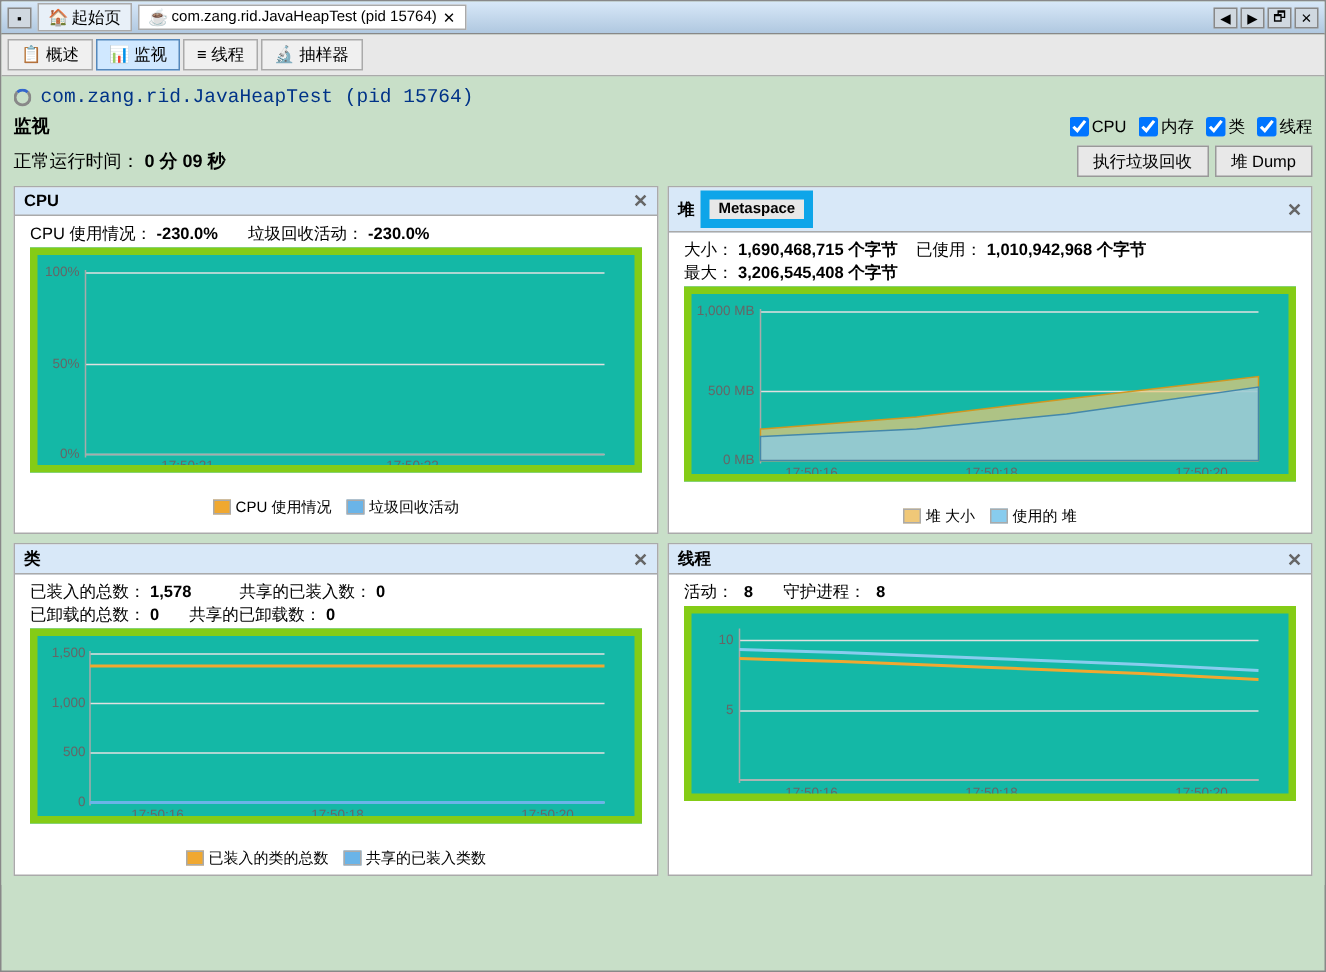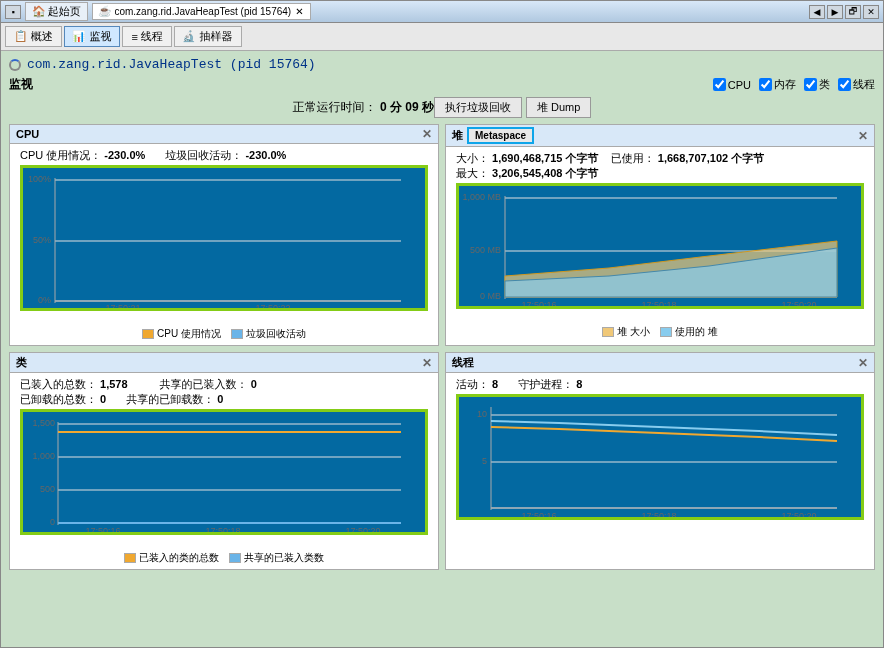--- a/index.html
+++ b/index.html
@@ -117,21 +117,21 @@
     }
     .checkbox-item {
       display: flex;
       align-items: center;
       gap: 2px;
     }
     .runtime-info {
       font-size: 12px;
       margin-bottom: 6px;
       display: flex;
-      justify-content: center;
+      justify-content: space-between;
       align-items: center;
     }
     .action-buttons {
       display: flex;
       gap: 4px;
     }
     .action-btn {
       background: #e8e8e8;
       border: 1px solid #999;
       padding: 2px 10px;
@@ -167,22 +167,22 @@
     .panel-body {
       padding: 4px 10px;
     }
     .panel-stats-row {
       display: flex;
       gap: 20px;
       font-size: 11px;
     }
     .chart-area {
       position: relative;
-      background: #0369a1;
-      border: 3px solid #84cc16;
+      background: #14b8a6;
+      border: 5px solid #84cc16;
       margin: 2px 0;
     }
     .chart-legend {
       display: flex;
       gap: 10px;
       font-size: 10px;
       justify-content: center;
       margin-top: 16px;
       flex-wrap: wrap;
     }
@@ -331,34 +331,34 @@
               <span>垃圾回收活动</span>
             </div>
           </div>
         </div>
       </div>
 
       <div class="panel">
         <div class="panel-header">
           <div style="display:flex; gap:4px; align-items:center;">
             <span>堆</span>
-            <div style="background:#e8e8e8; border:2px solid #0ea5e9; padding:1px 6px; font-size:10px; cursor:pointer;">
+            <div style="background:#e8e8e8; border:6px solid #0ea5e9; padding:1px 6px; font-size:10px; cursor:pointer;">
               <span>Metaspace</span>
             </div>
           </div>
           <span class="panel-close">✕</span>
         </div>
         <div class="panel-body">
           <div style="font-size:11px; margin-bottom:2px;">
             <div>
               <span>大小：</span>
               <strong>1,690,468,715 个字节</strong>
               &nbsp;&nbsp;
               <span>已使用：</span>
-              <strong>1,668,707,102 个字节</strong>
+              <strong>1,010,942,968 个字节</strong>
             </div>
             <div>
               <span>最大：</span>
               <strong>3,206,545,408 个字节</strong>
             </div>
           </div>
           <div class="chart-area">
             <svg width="380" height="120">
 
               <text x="42" y="14" font-size="9" fill="#666" text-anchor="end">1,000 MB</text>
@@ -460,21 +460,21 @@
         </div>
       </div>
 
       <div class="panel">
         <div class="panel-header">
           <span>线程</span>
           <span class="panel-close">✕</span>
         </div>
         <div class="panel-body">
           <div style="font-size:11px; margin-bottom:2px;">
-            <div style="display:flex; gap:20px;">
+            <div style="display:flex; gap:20px;font-family:Liberation Mono, monospace;">
               <span>
                 <span>活动：</span>
                 <strong>8</strong>
               </span>
               <span>
                 <span>守护进程：</span>
                 <strong>8</strong>
               </span>
             </div>
           </div>

